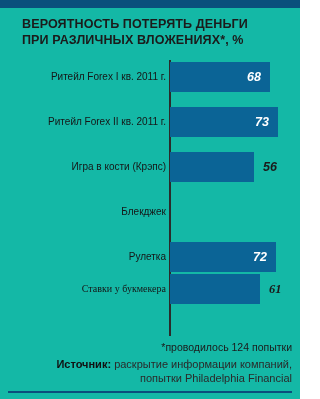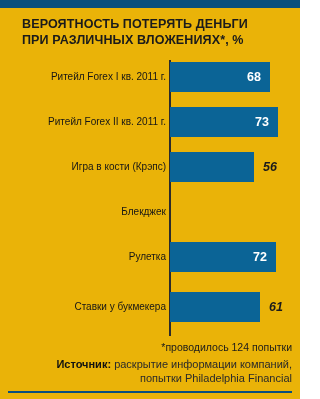--- a/index.html
+++ b/index.html
@@ -11,21 +11,21 @@
     height: 399px;
     background: #ffffff;
     font-family: "Liberation Sans", sans-serif;
     overflow: hidden;
     position: relative;
   }
 
   #infographic {
     position: absolute;
     inset: 0;
-    background: #eab308;
+    background: #14b8a6;
   }
 
   
   .top-rule {
     position: absolute;
     left: 0;
     top: 0;
     width: 300px;
     height: 8px;
     background: #0a4f7c;
@@ -98,20 +98,21 @@
     height: 30px;
     background: #0b6496;
     position: relative;
     display: flex;
     align-items: center;
     justify-content: flex-end;
   }
   .bar-value-in {
     font-size: 12.5px;
     font-weight: bold;
+    font-style: italic;
     color: #ffffff;
     padding-right: 9px;
     line-height: 1;
   }
   .bar-value-out {
     font-size: 12.5px;
     font-weight: bold;
     font-style: italic;
     color: #1b1b1b;
     padding-left: 9px;
@@ -194,21 +195,21 @@
           <div class="row-label">Блекджек</div>
         </div>
         <div class="row" style="top: 184px;">
           <div class="row-label">Рулетка</div>
           <div class="bar-wrap">
             <div class="bar" style="width: 106px; background: rgb(11, 100, 150);">
               <span class="bar-value-in">72</span>
             </div>
           </div>
         </div>
-        <div class="row" style="top: 234px;">
+        <div class="row" style="top: 216px; font-family: Liberation Serif, serif;">
           <div class="row-label">Ставки у букмекера</div>
           <div class="bar-wrap">
             <div class="bar" style="width: 90px; background: rgb(11, 100, 150);"></div>
             <span class="bar-value-out">61</span>
           </div>
         </div>
       </div>
   </div>
 
   <div class="footnote">*проводилось 124 попытки</div>

